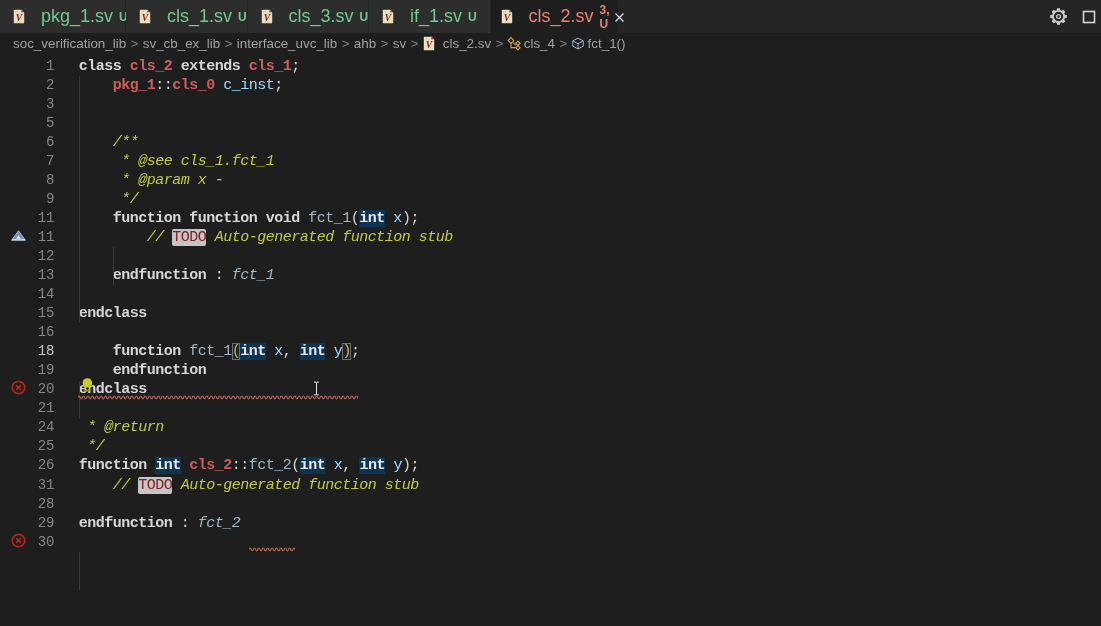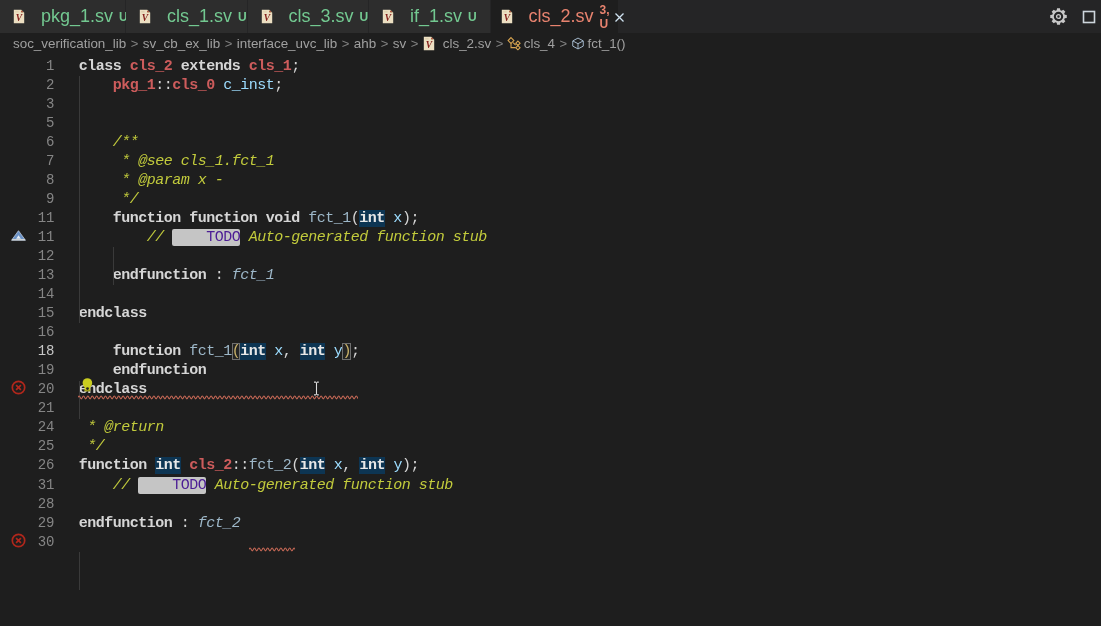--- a/index.html
+++ b/index.html
@@ -30,21 +30,21 @@
 .n.a { color:#c6c6c6; }
 .c { margin-left:24.2px; }
 .k { color:#d6d6d6; }
 b { font-weight:bold; }
 .t { color:#cd5c5c; }
 .i { color:#9cdcfe; }
 .f { color:#9db7c8; }
 .fi { color:#9db7c8; font-style:italic; }
 .m { color:#c2cb3c; font-style:italic; }
 .h { color:#e8e8e8; background:#0d3553; }
-.td { background:#c5c5c5; color:#4c1d95; border-radius:2px; font-style:normal;padding-left:34px; }
+.td { background:#c5c5c5; color:#7f1d1d; border-radius:2px; font-style:normal; }
 .bm { color:#c8b068; box-shadow:inset 0 0 0 1px #6e6e6e; background:rgba(100,100,100,0.1); }
 .g { position:absolute; width:1px; background:#3a3a3a; }
 .abs { position:absolute; }
 .sq { display:block; }
 #ed .ov { position:absolute; left:0; top:0; width:100%; height:100%; pointer-events:none; }
 </style></head>
 <body>
 <div id="tabs">
 <div class="tab" style="width:126px">
       <svg width="12" height="15" viewBox="0 0 12 15">

